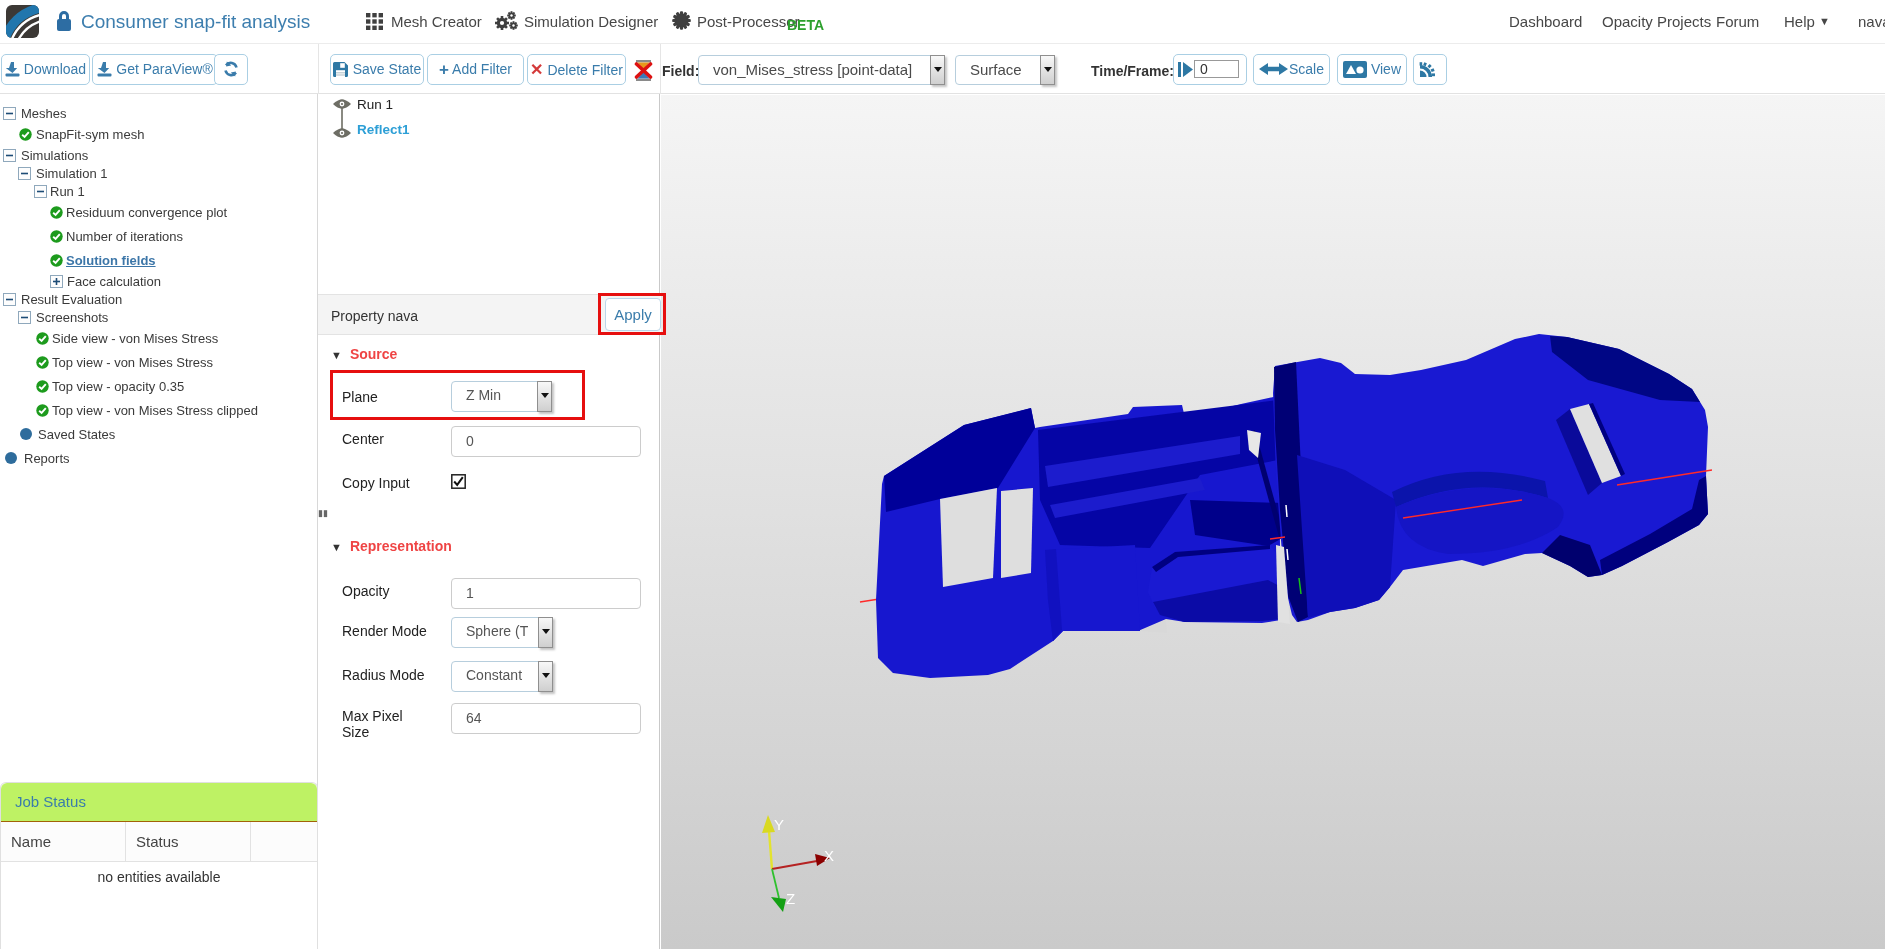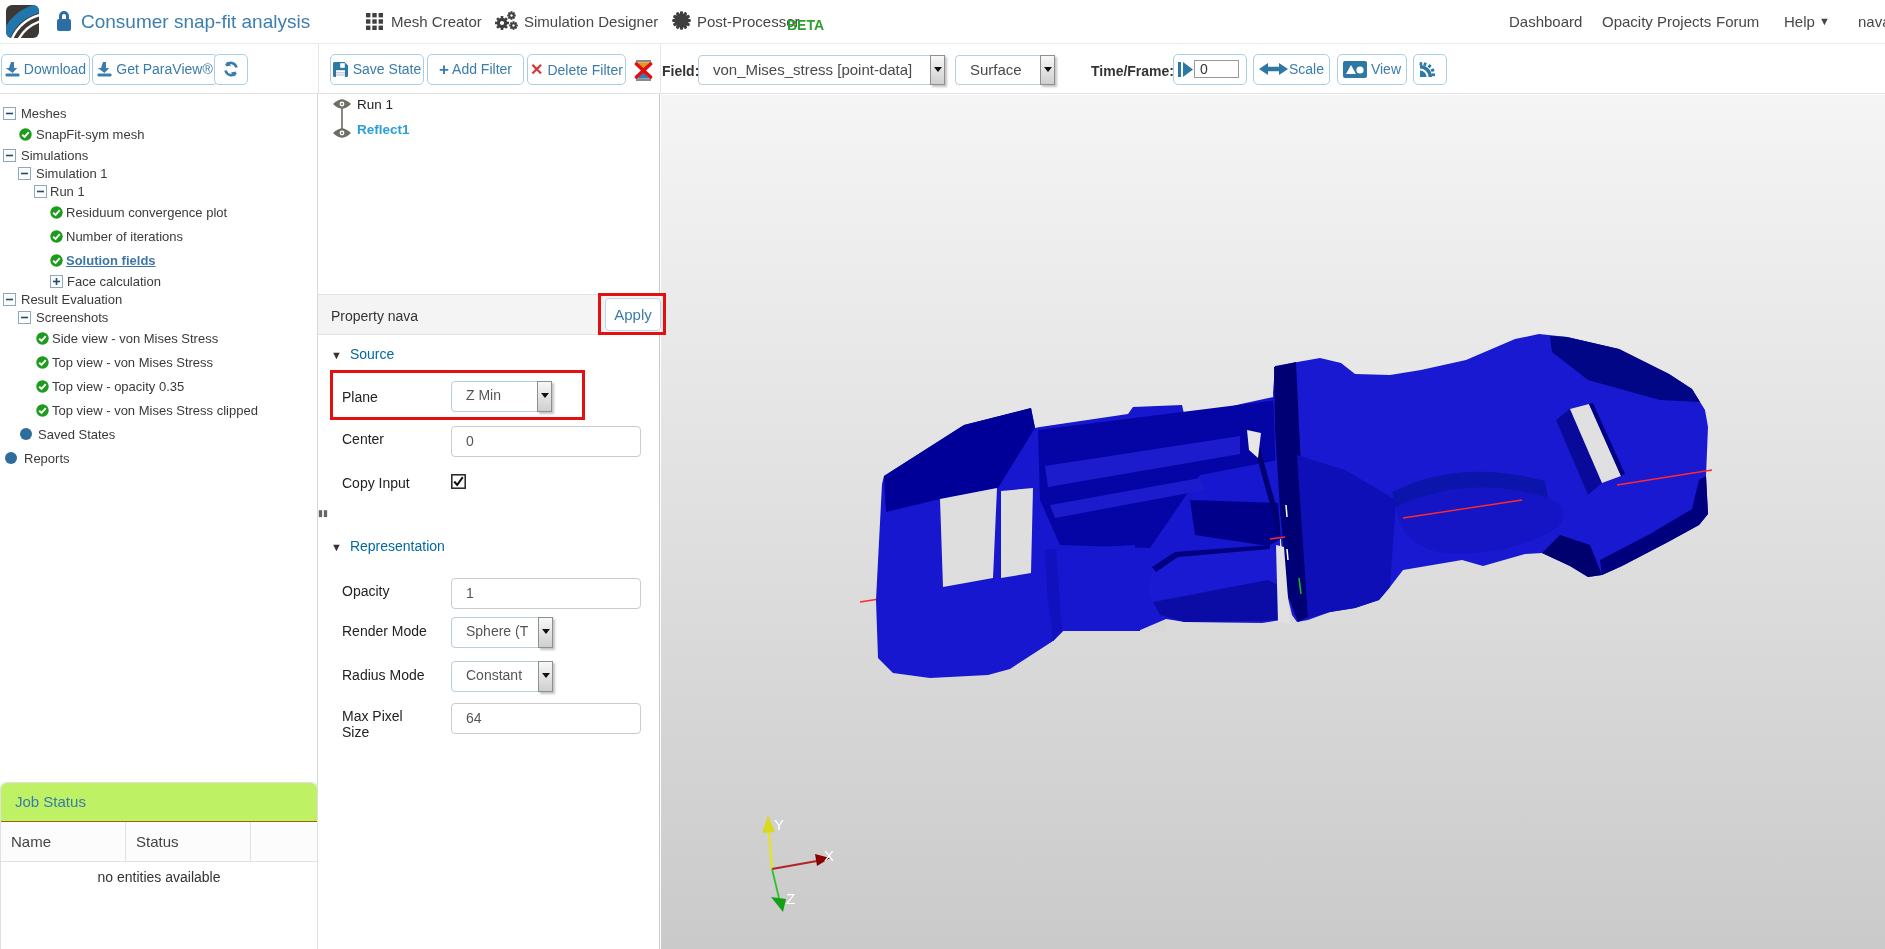--- a/index.html
+++ b/index.html
@@ -40,21 +40,21 @@
 
 
 #midpanel { position:absolute; left:318px; top:94px; width:342px; height:855px; background:#fff;
   border-right:1px solid #c9c9c9; }
 #prophead { position:absolute; left:318px; top:294px; width:342px; height:41px; background:#f4f4f4;
   border-top:1px solid #e3e3e3; border-bottom:1px solid #e3e3e3; }
 .flabel { position:absolute; left:24px; font-size:14px; color:#222; }
 .finput { position:absolute; left:133px; width:190px; height:31px; border:1px solid #ccc;
   border-radius:4px; background:#fff; font-size:14px; color:#555; line-height:29px; padding-left:14px; }
 .redbox { position:absolute; border:3px solid #e60f0f; z-index:5; }
-.sechead { position:absolute; font-size:14px; font-weight:normal; color:#0369a1; }
+.sechead { position:absolute; font-size:14px; font-weight:bold; color:#ef4444; }
 .sechead:before { content:"▼"; font-size:11px; margin-right:8px; color:#333; }
 
 
 #viewport { position:absolute; left:661px; top:95px; width:1224px; height:854px;
   background:linear-gradient(#f5f5f5, #cacaca); }
 </style>
 </head>
 <body>
 <div id="page">
 

